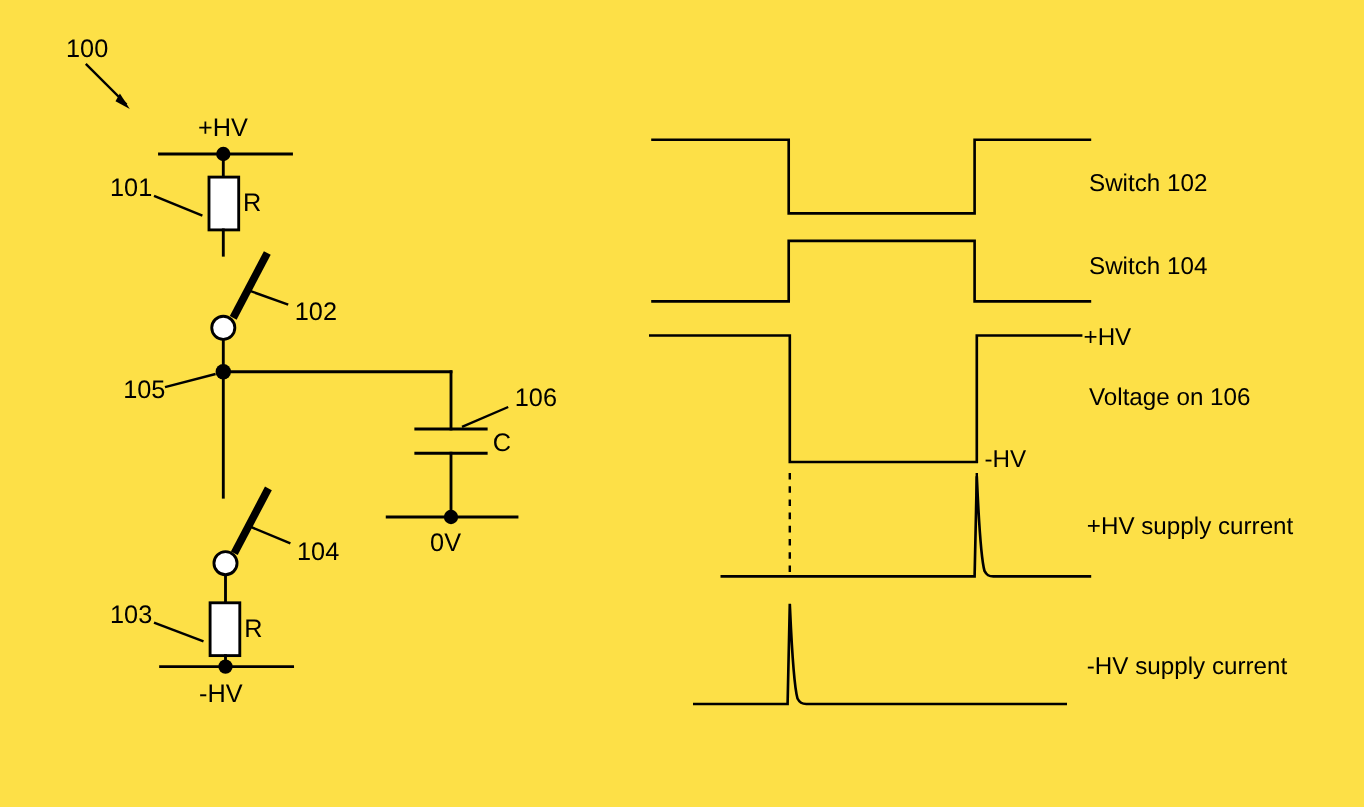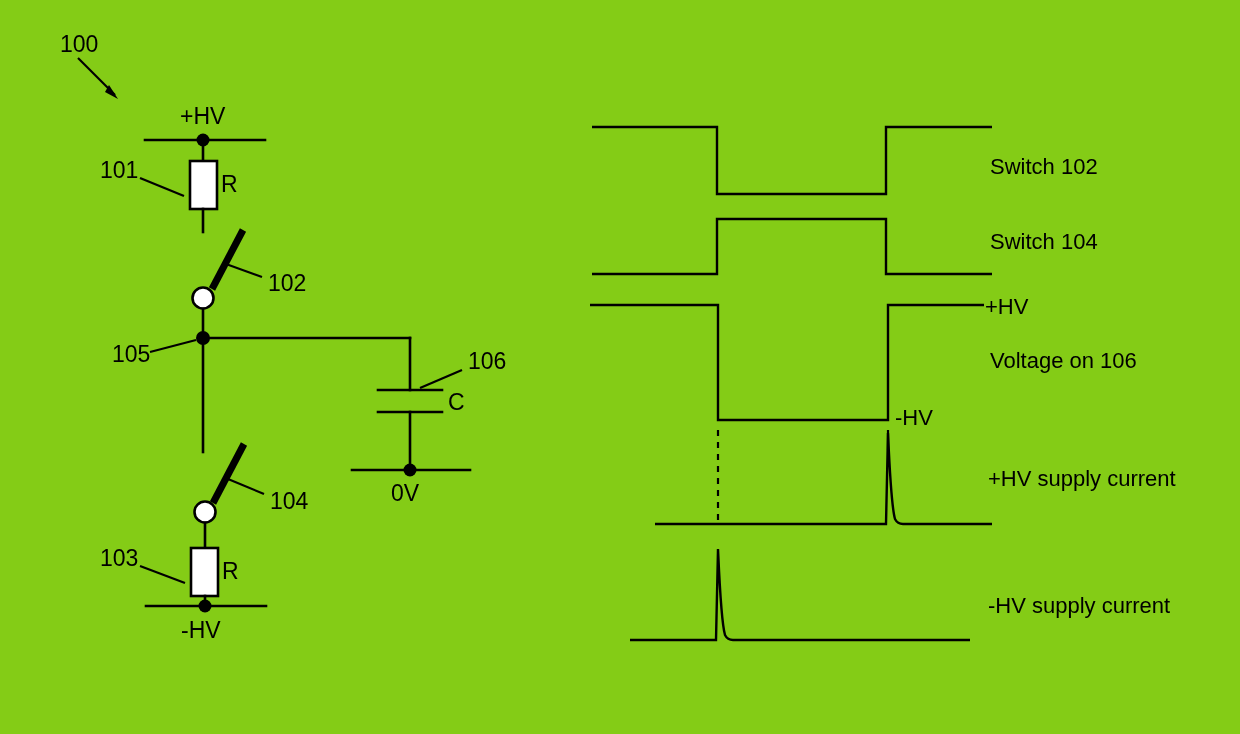--- a/index.html
+++ b/index.html
@@ -12,21 +12,21 @@
     width: 1240px;
     height: 734px;
     font-family: "Liberation Sans", sans-serif;
     color: #000000;
     overflow: hidden;
   }
   #figure-root {
     position: relative;
     width: 1240px;
     height: 734px;
-    background: #84cc16;
+    background: #fde047;
   }
   #figure-svg {
     position: absolute;
     left: 0;
     top: 0;
     width: 1240px;
     height: 734px;
     display: block;
   }
   .fig-text {

